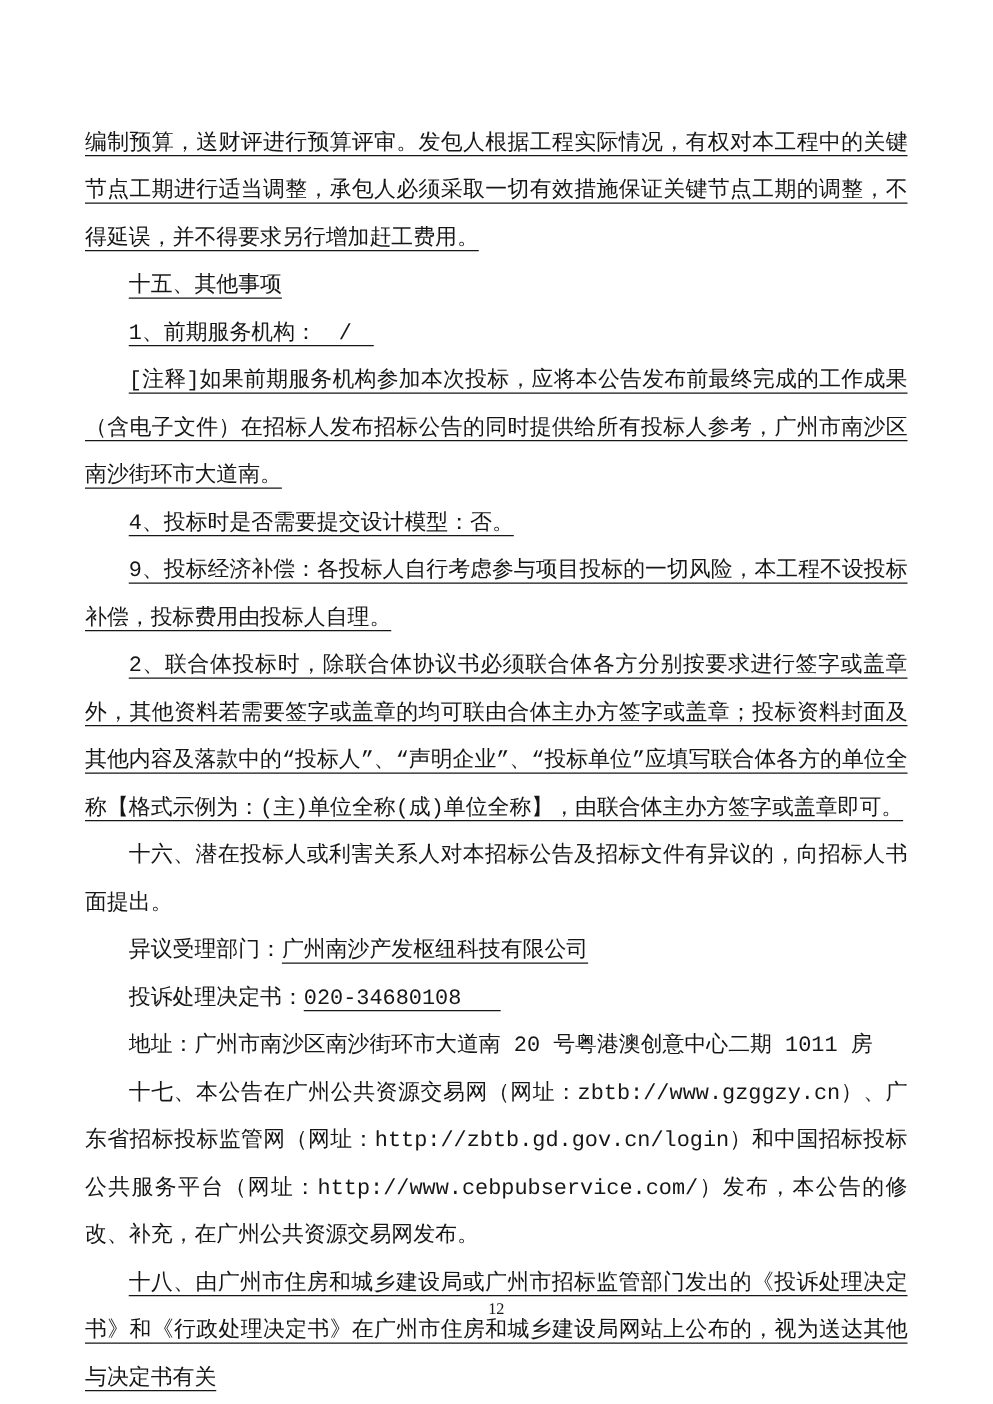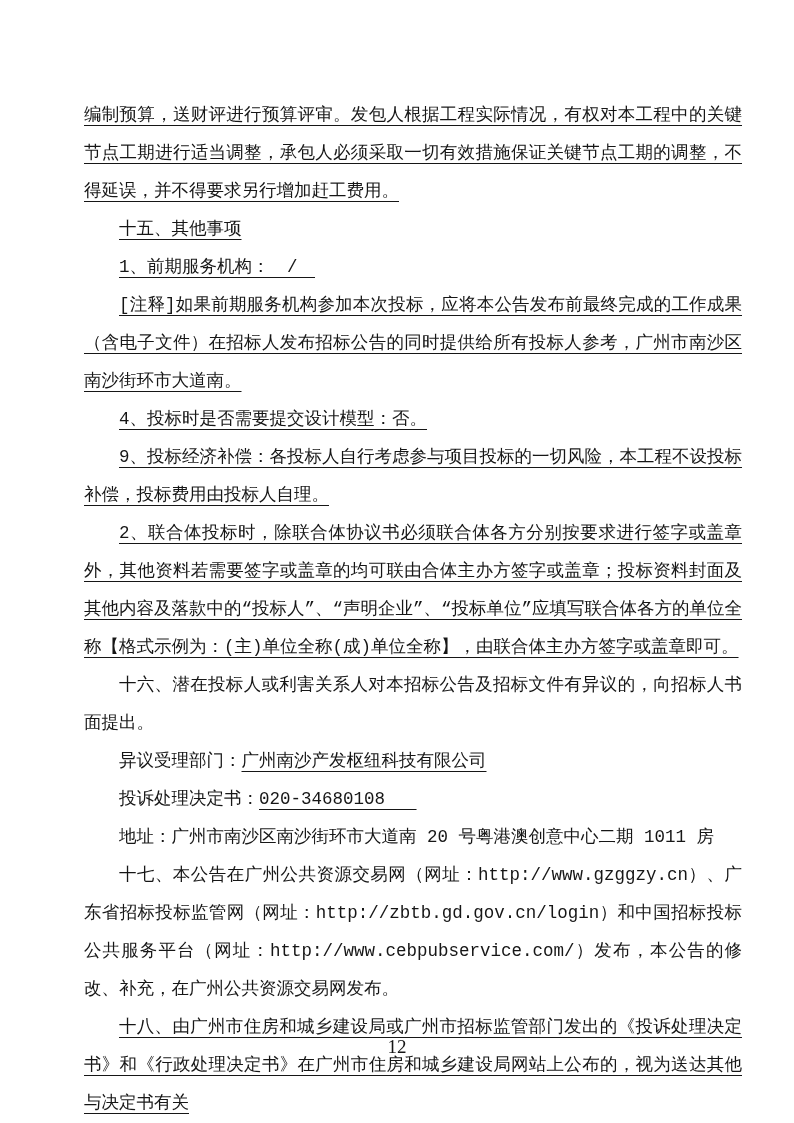--- a/index.html
+++ b/index.html
@@ -15,21 +15,20 @@
     overflow: hidden;
     
     font-family: "Liberation Mono", "DejaVu Sans Mono", "DejaVu Serif", serif;
     color: #161616;
   }
   .content {
     position: absolute;
     left: 68px;
     top: 96px;
     width: 658px;
-    margin-left: 16px;
   }
   .para {
     margin: 0;
     padding: 0;
     font-size: 17.5px;
     line-height: 38px;
     text-align: justify;
     word-break: break-all;
   }
   .ind {
@@ -43,21 +42,21 @@
   }
   .keep-space {
     white-space: pre-wrap;
   }
   .footer {
     position: absolute;
     left: 0;
     right: 0;
     top: 1038px;
     text-align: center;
-    font-size: 19px;
+    font-size: 13px;
     line-height: 18px;
     font-family: "Liberation Serif", "DejaVu Serif", serif;
     color: #161616;
   }
 </style>
 </head>
 <body>
 
 <div class="page">
   <main class="content">
@@ -77,21 +76,21 @@
     <p class="para ind u">2、联合体投标时，除联合体协议书必须联合体各方分别按要求进行签字或盖章外，其他资料若需要签字或盖章的均可联由合体主办方签字或盖章；投标资料封面及其他内容及落款中的“投标人”、“声明企业”、“投标单位”应填写联合体各方的单位全称【格式示例为：(主)单位全称(成)单位全称】，由联合体主办方签字或盖章即可。</p>
 
     <p class="para ind">十六、潜在投标人或利害关系人对本招标公告及招标文件有异议的，向招标人书面提出。</p>
 
     <p class="para ind"><span>异议受理部门：</span><span class="u-span">广州南沙产发枢纽科技有限公司</span></p>
 
     <p class="para ind"><span>投诉处理决定书：</span><span class="u-span keep-space">020-34680108&nbsp;&nbsp;&nbsp;</span></p>
 
     <p class="para ind">地址：广州市南沙区南沙街环市大道南 20 号粤港澳创意中心二期 1011 房</p>
 
-    <p class="para ind">十七、本公告在广州公共资源交易网（网址：http://www.gzggzy.cn）、广东省招标投标监管网（网址：http://zbtb.gd.gov.cn/login）和中国招标投标公共服务平台（网址：http://www.cebpubservice.com/）发布，本公告的修改、补充，在广州公共资源交易网发布。</p>
+    <p class="para ind">十七、本公告在广州公共资源交易网（网址：zbtb://www.gzggzy.cn）、广东省招标投标监管网（网址：http://zbtb.gd.gov.cn/login）和中国招标投标公共服务平台（网址：http://www.cebpubservice.com/）发布，本公告的修改、补充，在广州公共资源交易网发布。</p>
 
     <p class="para ind u">十八、由广州市住房和城乡建设局或广州市招标监管部门发出的《投诉处理决定书》和《行政处理决定书》在广州市住房和城乡建设局网站上公布的，视为送达其他与决定书有关</p>
 
   </main>
 
   <footer class="footer">
     <span>12</span>
   </footer>
 </div>
 

